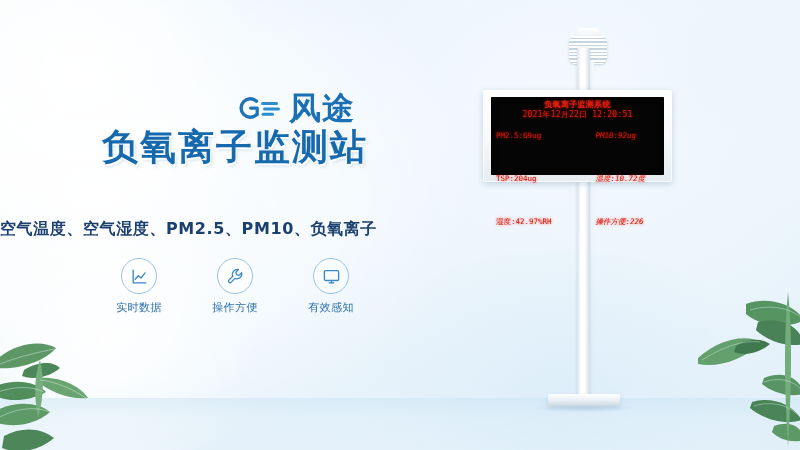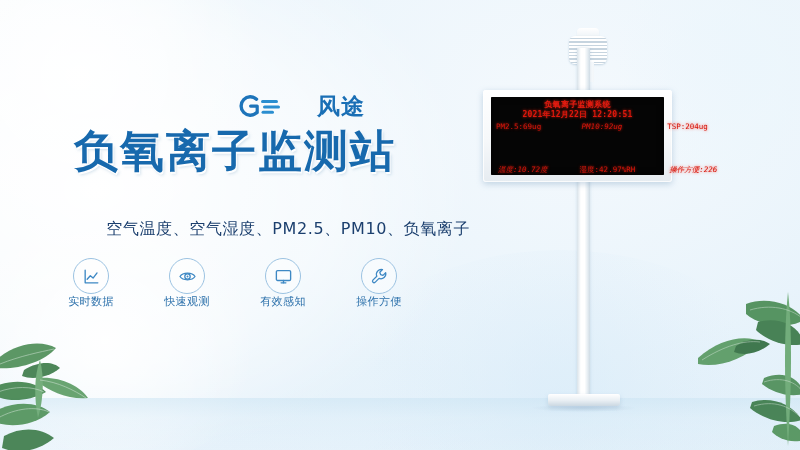--- a/index.html
+++ b/index.html
@@ -31,44 +31,44 @@
   }
 
   
   .left{position:absolute;left:0;top:0;width:470px;height:450px;}
 
   .logo{
     position:absolute;left:236px;top:92px;display:flex;align-items:center;gap:7px;
   }
   .logo-mark{width:46px;height:28px;display:block;}
   .logo-text{
-    font-size:23px;font-weight:bold;color:#1a6fb5;letter-spacing:1px;line-height:1;
-    font-family:"DejaVu Sans","Liberation Sans",sans-serif;
-    margin-left:28px;
+    font-size:32px;font-weight:bold;color:#1a6fb5;letter-spacing:1px;line-height:1;
+    font-family:"DejaVu Sans","Liberation Sans",sans-serif;
   }
 
   .headline{
     position:absolute;left:0;top:128px;width:470px;text-align:center;
-    font-size:44px;font-weight:bold;letter-spacing:2px;line-height:1.05;
+    font-size:36px;font-weight:bold;letter-spacing:2px;line-height:1.05;
     color:#1769ad;
     font-family:"DejaVu Sans","Liberation Sans",sans-serif;
     text-shadow:1px 2px 0 rgba(255,255,255,0.95), 2px 3px 3px rgba(120,160,195,0.28);
   }
 
   .subline{
-    position:absolute;left:0;top:219px;width:470px;text-align:right;
+    position:absolute;left:0;top:219px;width:470px;text-align:left;
     font-size:16px;color:#1b3f6e;letter-spacing:0.6px;
     font-family:"DejaVu Sans","Liberation Sans",sans-serif;
+    font-weight:bold;
   }
 
   .features{
     position:absolute;left:0;top:258px;width:470px;
     display:flex;justify-content:center;gap:34px;
   }
-  .feature{width:62px;display:flex;flex-direction:column;align-items:center;}
+  .feature{width:62px;display:flex;flex-direction:column;align-items:center;gap:6px;}
   .feature-circle{
     width:34px;height:34px;border-radius:50%;
     border:1px solid #9cc3e2;
     display:flex;align-items:center;justify-content:center;
     background:rgba(255,255,255,0.45);
   }
   .feature-circle svg{display:block;}
   .feature-label{
     font-size:11px;color:#2a6faa;white-space:nowrap;letter-spacing:0.4px;
     font-family:"DejaVu Sans","Liberation Sans",sans-serif;
@@ -131,24 +131,23 @@
   }
   .led-title{
     text-align:center;font-size:8px;font-weight:bold;color:#e51b10;
     letter-spacing:0.3px;line-height:1.25;
     text-shadow:0 0 3px rgba(255,40,20,0.85);
     font-family:"DejaVu Sans","Liberation Sans",sans-serif;
   }
   .led-datetime{
     text-align:center;font-size:8px;color:#e0170c;letter-spacing:0.2px;line-height:1.35;
     text-shadow:0 0 3px rgba(255,40,20,0.8);
-    font-weight:bold;
   }
   .led-grid{
-    margin-top:1px;display:grid;grid-template-columns:1fr 1fr 1fr;
+    margin-top:10px;display:grid;grid-template-columns:1fr 1fr;
     row-gap:1px;column-gap:2px;gap:32px;
   }
   .led-cell{
     font-size:7.5px;color:#d6140a;line-height:1.45;white-space:nowrap;
     text-shadow:0 0 3px rgba(255,40,20,0.75);
   }
   .led-cell.right{padding-left:2px;font-style:italic;}
 
   
   .plant{position:absolute;pointer-events:none;}
@@ -190,50 +189,40 @@
       <div class="feature">
         <span class="feature-circle">
           <svg width="19" height="19" viewBox="0 0 24 24">
             <path d="M4 4 V20 H20" fill="none" stroke="#3d88c4" stroke-width="1.7" stroke-linecap="round" stroke-linejoin="round"></path>
             <path d="M6.5 15.5 L10.5 11 L14 14 L19 7.5" fill="none" stroke="#3d88c4" stroke-width="1.7" stroke-linecap="round" stroke-linejoin="round"></path>
           </svg>
         </span>
         <span class="feature-label">实时数据</span>
       </div>
 
+
       <div class="feature">
         <span class="feature-circle">
           <svg width="19" height="19" viewBox="0 0 24 24">
-            <path d="M2.5 12 C6 6.5 18 6.5 21.5 12 C18 17.5 6 17.5 2.5 12 Z" fill="none" stroke="#3d88c4" stroke-width="1.6" stroke-linejoin="round"></path>
-            <circle cx="12" cy="12" r="3.4" fill="none" stroke="#3d88c4" stroke-width="1.6"></circle>
-            <circle cx="12" cy="12" r="1.2" fill="#3d88c4"></circle>
+            <path d="M15.8 3.2 A6.2 6.2 0 0 0 8.6 11.6 L3.6 16.6 A2 2 0 0 0 6.4 19.4 L11.4 14.4
+                     A6.2 6.2 0 0 0 19.8 7.2 L16.4 10.6 L13.4 9.6 L12.4 6.6 Z" fill="none" stroke="#3d88c4" stroke-width="1.6" stroke-linejoin="round"></path>
           </svg>
         </span>
-        <span class="feature-label">快速观测</span>
+        <span class="feature-label">操作方便</span>
       </div>
 
       <div class="feature">
         <span class="feature-circle">
           <svg width="19" height="19" viewBox="0 0 24 24">
             <rect x="3" y="4.5" width="18" height="12.5" rx="1.6" fill="none" stroke="#3d88c4" stroke-width="1.7"></rect>
             <path d="M9 20 H15" stroke="#3d88c4" stroke-width="1.7" stroke-linecap="round"></path>
             <path d="M12 17 V20" stroke="#3d88c4" stroke-width="1.7" stroke-linecap="round"></path>
           </svg>
         </span>
         <span class="feature-label">有效感知</span>
-      </div>
-
-      <div class="feature">
-        <span class="feature-circle">
-          <svg width="19" height="19" viewBox="0 0 24 24">
-            <path d="M15.8 3.2 A6.2 6.2 0 0 0 8.6 11.6 L3.6 16.6 A2 2 0 0 0 6.4 19.4 L11.4 14.4
-                     A6.2 6.2 0 0 0 19.8 7.2 L16.4 10.6 L13.4 9.6 L12.4 6.6 Z" fill="none" stroke="#3d88c4" stroke-width="1.6" stroke-linejoin="round"></path>
-          </svg>
-        </span>
-        <span class="feature-label">操作方便</span>
       </div>
 
     </div>
   </div>
 
   <div class="station">
 
     <div class="sensor">
       <div class="sensor-cap"></div>
       <div class="sensor-plates"></div>

